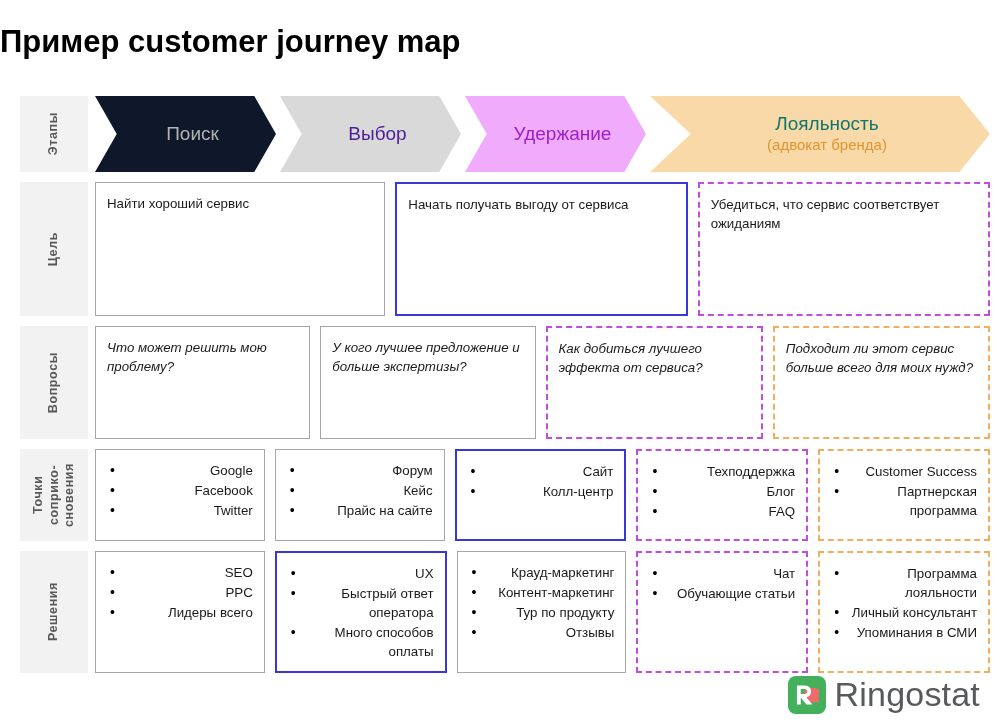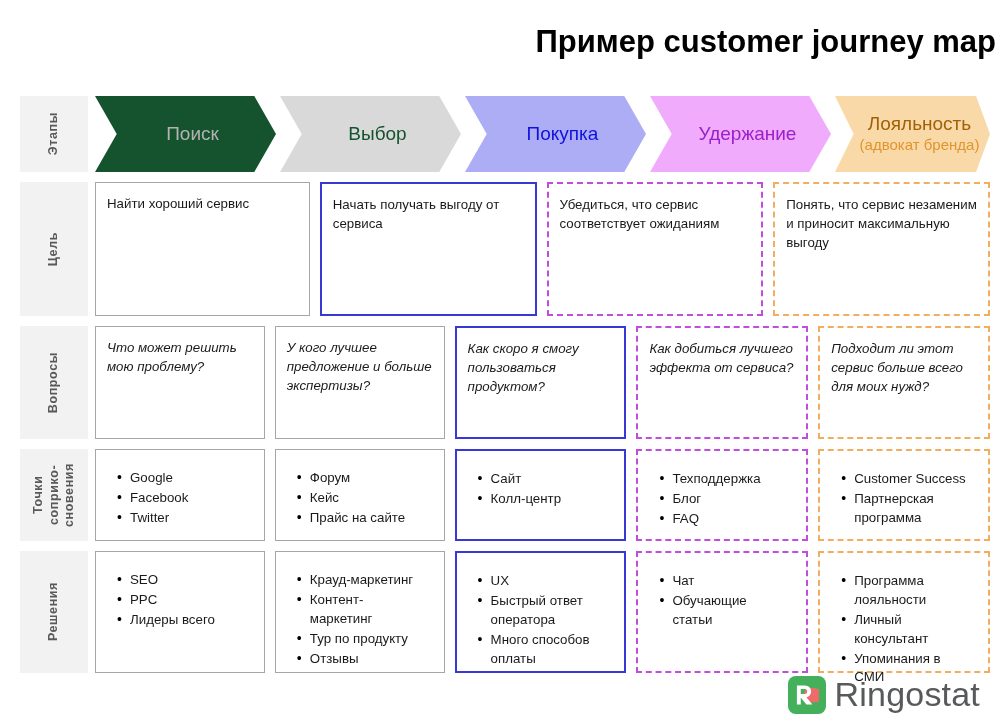--- a/index.html
+++ b/index.html
@@ -14,21 +14,21 @@
     position: relative;
     overflow: hidden;
   }
 
   
   .page-title {
     position: absolute;
     top: 24px;
     left: 0;
     width: 996px;
-    text-align: right;
+    text-align: left;
     font-size: 31px;
     font-weight: bold;
     color: #000000;
     letter-spacing: 0px;
   }
 
   
   .cjm-grid {
     position: absolute;
     left: 20px;
@@ -123,23 +123,24 @@
   .cell:last-child { margin-right: 0; }
 
   .cell.b-solid-gray   { border: 1px solid #a6a6a6; }
   .cell.b-solid-blue   { border: 2px solid #3838d6; }
   .cell.b-dash-purple  { border: 2px dashed #c24ce0; }
   .cell.b-dash-orange  { border: 2px dashed #f2ae5e; }
 
   .cell.italic { font-style: italic; }
 
   .cell ul {
-    margin: 7px;
+    margin: 0;
     padding: 0 0 0 16px;
     list-style: none;
+    text-align: right;
   }
   .cell li {
     position: relative;
     margin: 0 0 1px 0;
     padding-left: 0;
   }
   .cell li::before {
     content: "\2022";
     position: absolute;
     left: -13px;
@@ -182,64 +183,59 @@
 <div class="page-title">Пример customer journey map</div>
 
 <div class="cjm-grid">
 
   <div class="cjm-row stages-row">
     <div class="row-label">
       <span class="row-label-text">Этапы</span>
     </div>
     <div class="stages-track">
 
-      <div class="stage stage-1" style="background: #14532d;">
+      <div class="stage stage-1" style="background: #0f172a;">
         <div class="stage-label" style="color: rgb(179, 179, 179);">Поиск</div>
       </div>
 
       <div class="stage stage-2" style="background: rgb(217, 217, 217);">
-        <div class="stage-label" style="color: #14532d;">Выбор</div>
+        <div class="stage-label" style="color: #4c1d95;">Выбор</div>
       </div>
 
-      <div class="stage stage-3" style="background: rgb(173, 173, 245);">
-        <div class="stage-label" style="color: rgb(17, 17, 221);">Покупка</div>
-      </div>
 
       <div class="stage stage-4" style="background: #f0abfc;">
         <div class="stage-label" style="color: rgb(155, 32, 201);">Удержание</div>
       </div>
 
       <div class="stage stage-5" style="background: rgb(250, 217, 168);">
-        <div class="stage-label" style="color: #a16207;">Лояльность</div>
+        <div class="stage-label" style="color: #0f766e;">Лояльность</div>
         <div class="stage-sub" style="color: rgb(224, 149, 47);">(адвокат бренда)</div>
       </div>
 
     </div>
   </div>
 
   <div class="cjm-row r-goal">
     <div class="row-label">
       <span class="row-label-text">Цель</span>
     </div>
     <div class="cells">
       <div class="cell b-solid-gray">Найти хороший сервис</div>
       <div class="cell b-solid-blue">Начать получать выгоду от сервиса</div>
       <div class="cell b-dash-purple">Убедиться, что сервис соответствует ожиданиям</div>
-      <div class="cell b-dash-orange">Понять, что сервис незаменим и приносит максимальную выгоду</div>
     </div>
   </div>
 
   <div class="cjm-row r-questions">
     <div class="row-label">
       <span class="row-label-text">Вопросы</span>
     </div>
     <div class="cells">
       <div class="cell italic b-solid-gray">Что может решить мою проблему?</div>
       <div class="cell italic b-solid-gray">У кого лучшее предложение и больше экспертизы?</div>
-      <div class="cell italic b-solid-blue">Как скоро я смогу пользоваться продуктом?</div>
       <div class="cell italic b-dash-purple">Как добиться лучшего эффекта от сервиса?</div>
       <div class="cell italic b-dash-orange">Подходит ли этот сервис больше всего для моих нужд?</div>
     </div>
   </div>
 
   <div class="cjm-row r-touch">
     <div class="row-label">
       <span class="row-label-text">Точки
 соприко-
 сновения</span>
@@ -284,35 +280,35 @@
   <div class="cjm-row r-solutions">
     <div class="row-label">
       <span class="row-label-text">Решения</span>
     </div>
     <div class="cells">
       <div class="cell b-solid-gray">
           <ul>
             <li>SEO</li>
             <li>PPC</li>
             <li>Лидеры всего</li>
+          </ul>
+        </div>
+      <div class="cell b-solid-blue">
+          <ul>
+            <li>UX</li>
+            <li>Быстрый ответ оператора</li>
+            <li>Много способов оплаты</li>
           </ul>
         </div>
       <div class="cell b-solid-gray">
           <ul>
             <li>Крауд-маркетинг</li>
             <li>Контент-маркетинг</li>
             <li>Тур по продукту</li>
             <li>Отзывы</li>
-          </ul>
-        </div>
-      <div class="cell b-solid-blue">
-          <ul>
-            <li>UX</li>
-            <li>Быстрый ответ оператора</li>
-            <li>Много способов оплаты</li>
           </ul>
         </div>
       <div class="cell b-dash-purple">
           <ul>
             <li>Чат</li>
             <li>Обучающие статьи</li>
           </ul>
         </div>
       <div class="cell b-dash-orange">
           <ul>

